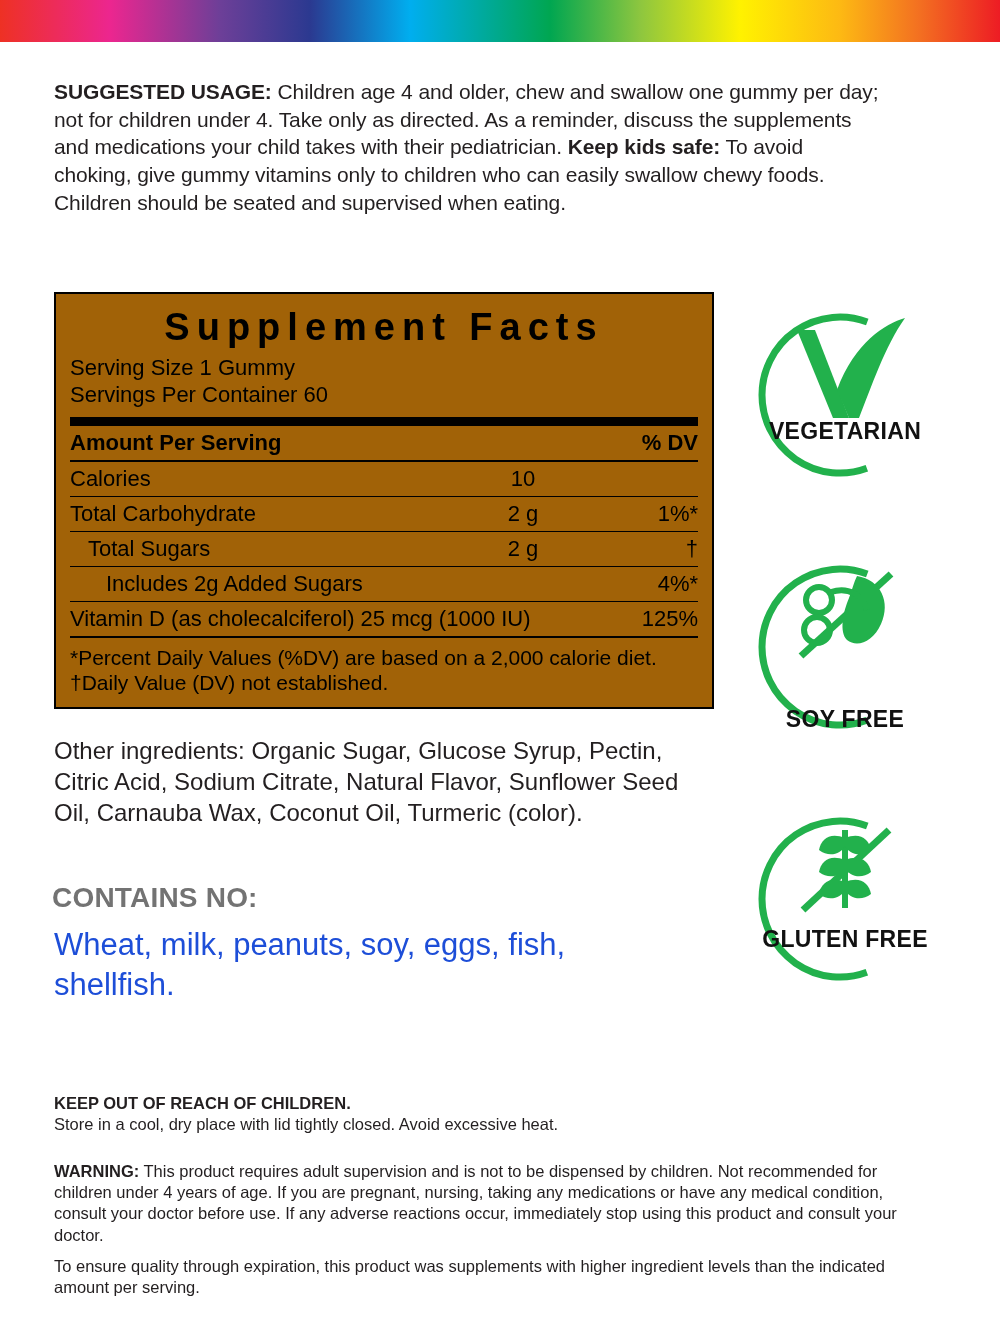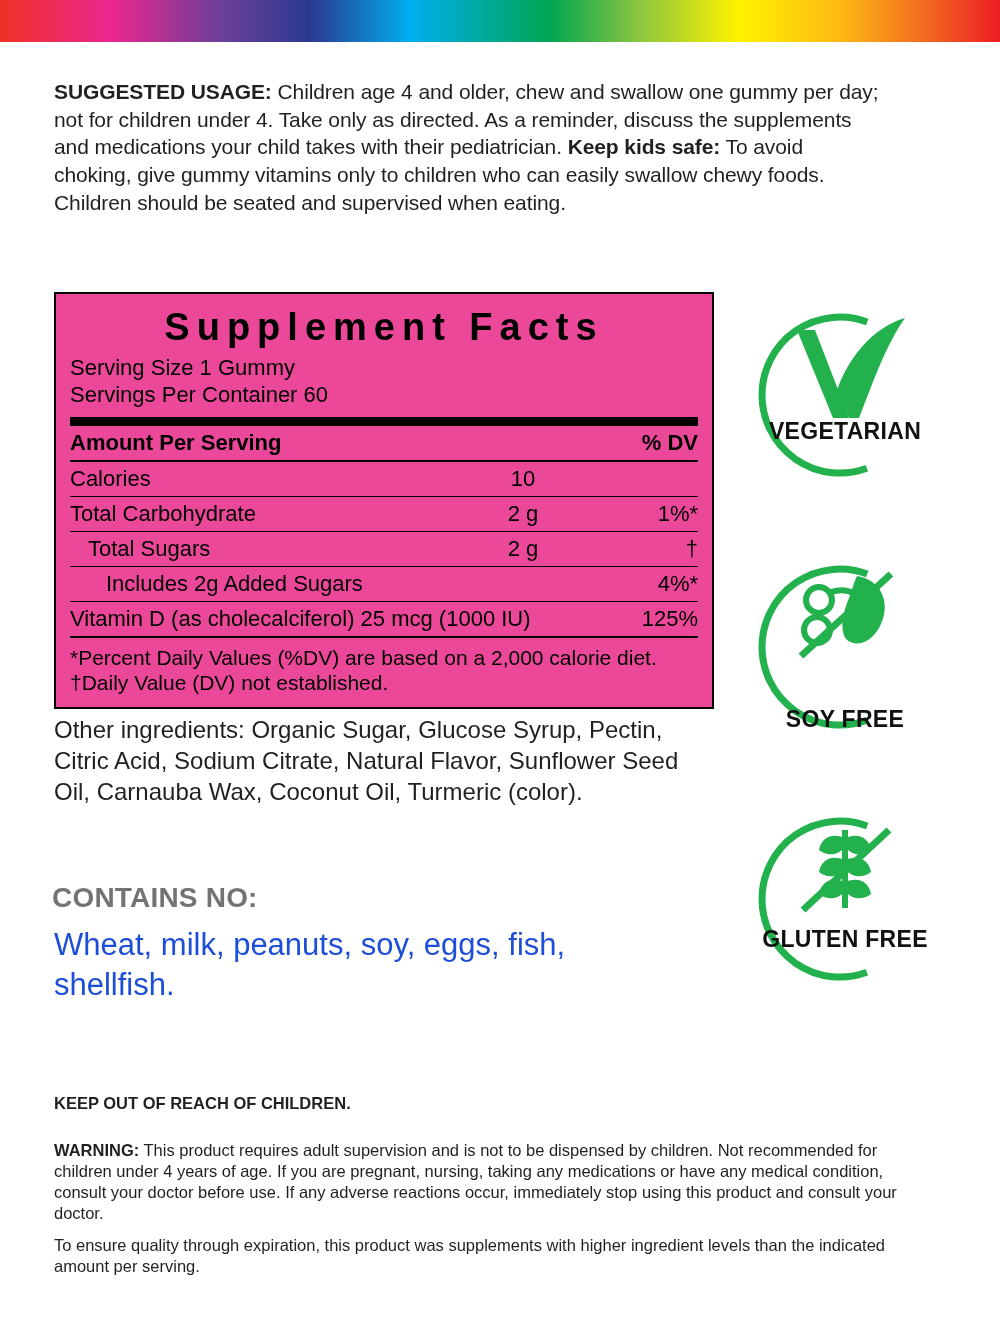--- a/index.html
+++ b/index.html
@@ -49,21 +49,21 @@
   }
   .usage b { font-weight: bold; }
 
   
   .sf-panel {
     position: absolute;
     top: 292px;
     left: 54px;
     width: 660px;
     border: 2px solid #000;
-    background: #ec4899;
+    background: #a16207;
     box-sizing: border-box;
     padding: 10px 14px 12px 14px;
   }
   .sf-title {
     font-size: 38px;
     font-weight: bold;
     letter-spacing: 7px;
     text-align: center;
     color: #000;
     margin: 2px 0 6px 0;
@@ -106,21 +106,21 @@
     font-size: 21px;
     line-height: 1.2;
     color: #000;
     padding-top: 7px;
   }
   .sf-foot div { white-space: nowrap; }
 
   
   .other-ing {
     position: absolute;
-    top: 714px;
+    top: 735px;
     left: 54px;
     width: 660px;
     font-size: 24px;
     line-height: 1.3;
     color: #231f20;
   }
 
   
   .contains-head {
     position: absolute;
@@ -290,18 +290,19 @@
 
       <line x1="58" y1="106" x2="144" y2="26" stroke="#22b14c" stroke-width="7"></line>
     </svg>
     <div class="badge-label glu">GLUTEN FREE</div>
   </div>
 </div>
 
 <div class="fineprint">
   <p class="tight">
     <b>KEEP OUT OF REACH OF CHILDREN.</b><br>
+    <span>Store in a cool, dry place with lid tightly closed. Avoid excessive heat.</span>
   </p>
   <p>
     <b>WARNING:</b><span> This product requires adult supervision and is not to be dispensed by children. Not recommended for children under 4 years of age. If you are pregnant, nursing, taking any medications or have any medical condition, consult your doctor before use. If any adverse reactions occur, immediately stop using this product and consult your doctor.</span>
   </p>
   <p>To ensure quality through expiration, this product was supplements with higher ingredient levels than the indicated amount per serving.</p>
 </div>
 
 </body></html>

